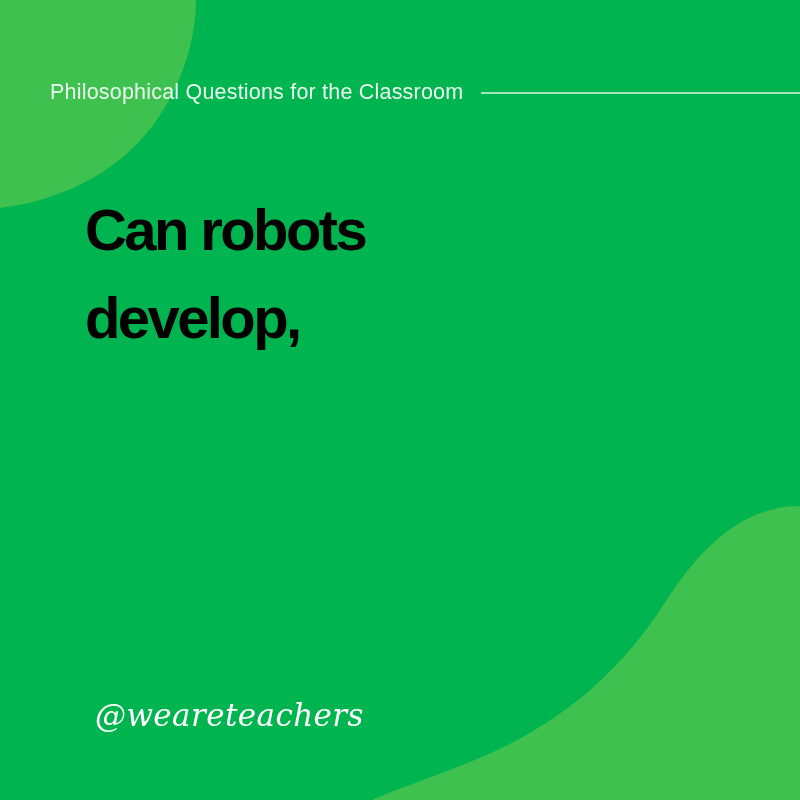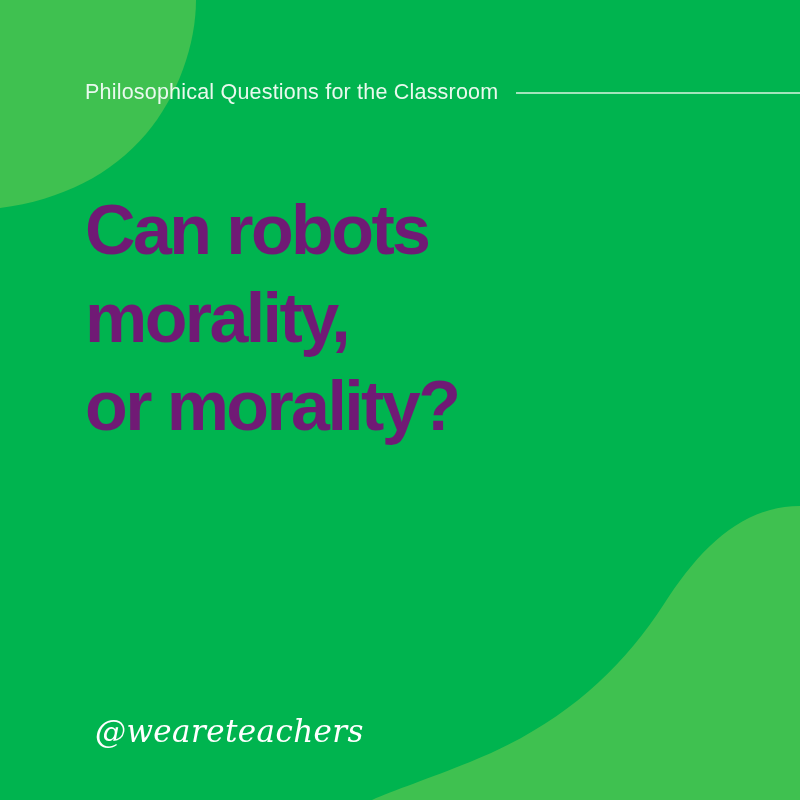--- a/index.html
+++ b/index.html
@@ -46,21 +46,20 @@
   }
 
   .eyebrow-text {
     font-family: "Liberation Sans", sans-serif;
     font-size: 21.5px;
     font-weight: 400;
     letter-spacing: 0.2px;
     color: #e9f9ee;
     white-space: nowrap;
     line-height: 1;
-    margin-left: 35px;
   }
 
   .eyebrow-rule {
     flex: 1 1 auto;
     height: 1.5px;
     background: #bfeccf;
     opacity: 0.85;
     min-width: 40px;
   }
 
@@ -68,34 +67,34 @@
   .headline {
     position: absolute;
     left: 85px;
     top: 186px;
     width: 660px;
   }
 
   .headline-line {
     font-family: "Liberation Sans", sans-serif;
     font-weight: 700;
-    font-size: 70px;
+    font-size: 58px;
     line-height: 88px;
     letter-spacing: -2.6px;
-    color: #701a75;
+    color: #000000;
     white-space: nowrap;
     transform: scaleX(1.0);
     transform-origin: left center;
   }
 
   
   .handle {
     position: absolute;
     left: 95px;
-    top: 716px;
+    top: 700px;
     font-family: "DejaVu Serif", serif;
     font-style: italic;
     font-size: 31px;
     font-weight: 400;
     letter-spacing: 0.4px;
     color: #ffffff;
     white-space: nowrap;
     line-height: 1;
   }
 </style>
@@ -116,19 +115,18 @@
              L 800,800 Z"></path>
   </svg>
 
   <div class="eyebrow-row">
     <div class="eyebrow-text">Philosophical Questions for the Classroom</div>
     <div class="eyebrow-rule"></div>
   </div>
 
   <div class="headline">
     <div class="headline-line">Can robots</div>
-    <div class="headline-line">morality,</div>
-    <div class="headline-line">or morality?</div>
+    <div class="headline-line">develop,</div>
   </div>
 
   <div class="handle">@weareteachers</div>
 
 </div>
 
 </body></html>

